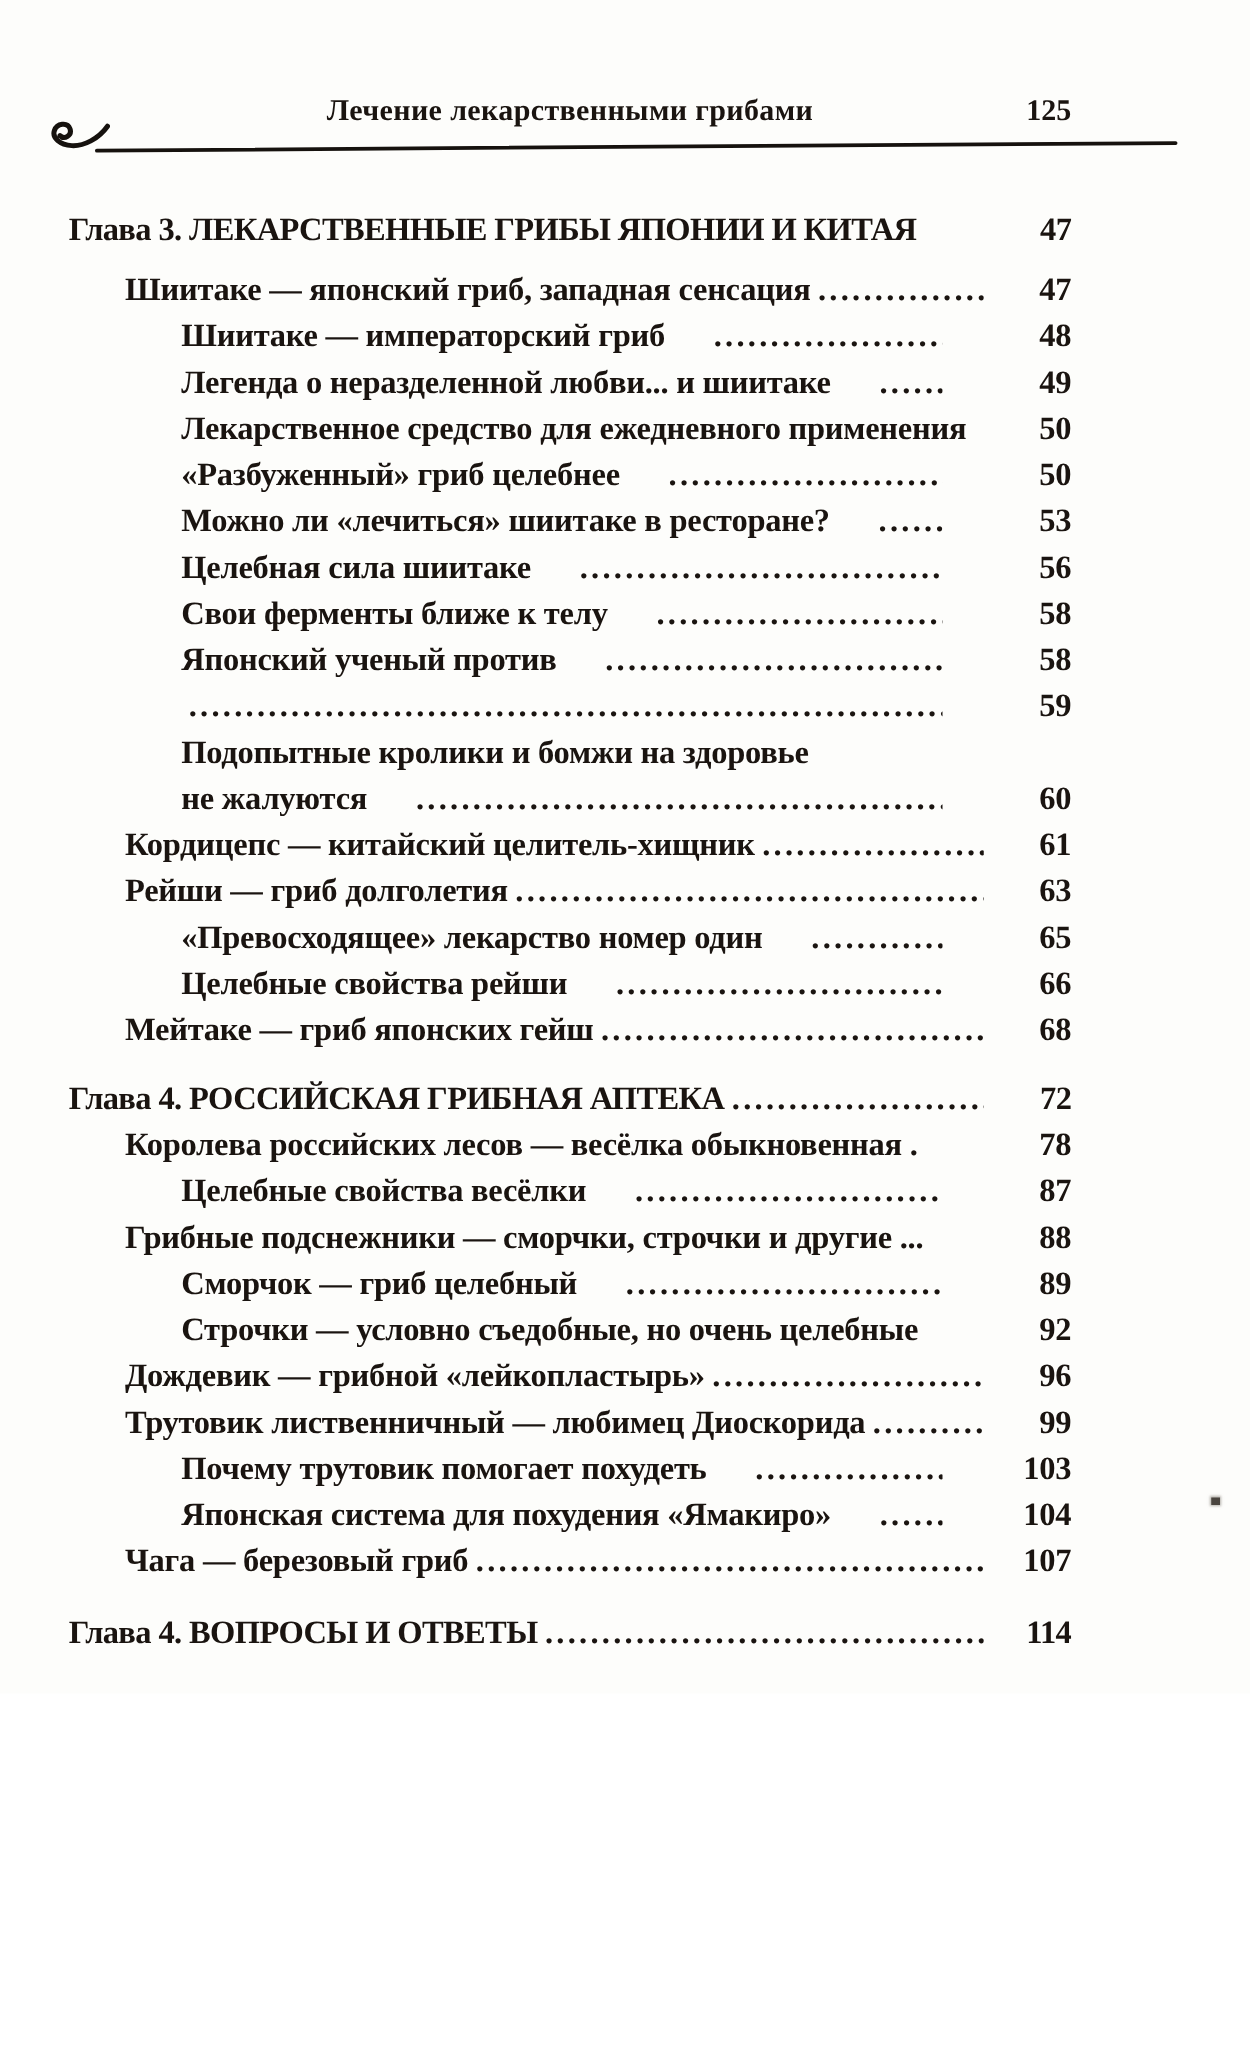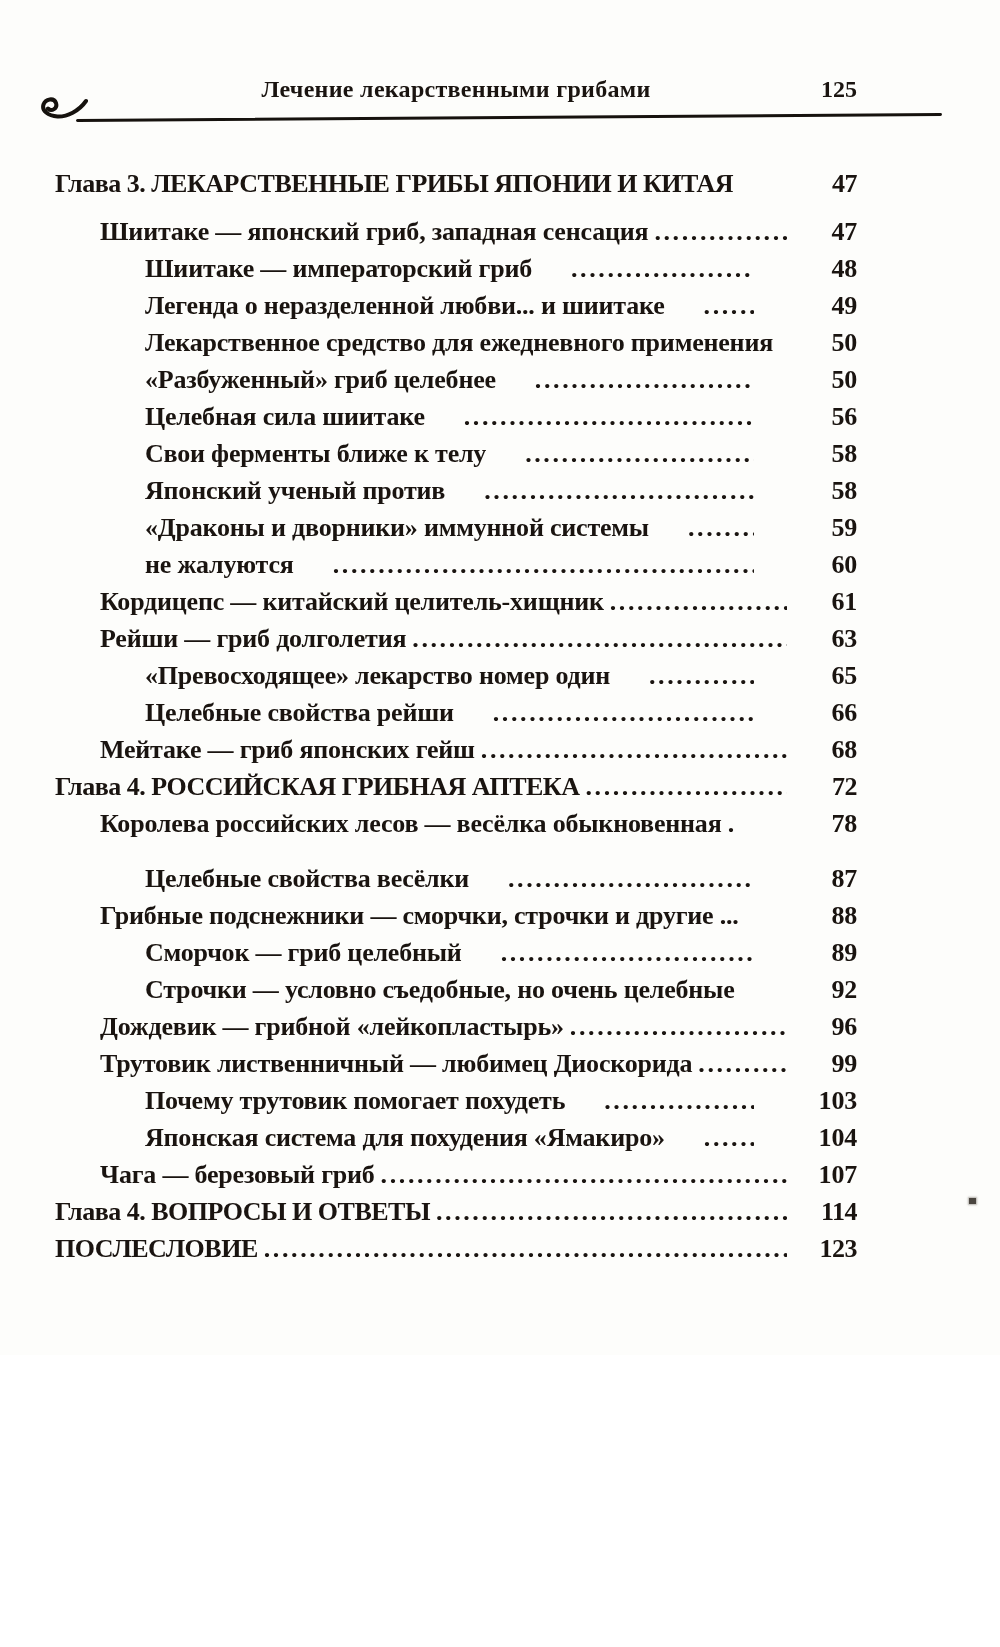--- a/index.html
+++ b/index.html
@@ -109,40 +109,48 @@
         <span class="etext">Лекарственное средство для ежедневного применения</span>
         <span class="leader"></span>
         <span class="pnum">50</span>
       </div>
       <div class="entry level2">
         <span class="etext">«Разбуженный» гриб целебнее</span>
         <span class="leader dots"></span>
         <span class="pnum">50</span>
       </div>
       <div class="entry level2">
+        <span class="etext">Можно ли «лечиться» шиитаке в ресторане?</span>
+        <span class="leader dots"></span>
+        <span class="pnum">53</span>
+      </div>
+      <div class="entry level2">
         <span class="etext">Целебная сила шиитаке</span>
         <span class="leader dots"></span>
         <span class="pnum">56</span>
       </div>
       <div class="entry level2">
         <span class="etext">Свои ферменты ближе к телу</span>
         <span class="leader dots"></span>
         <span class="pnum">58</span>
       </div>
       <div class="entry level2">
         <span class="etext">Японский ученый против</span>
         <span class="leader dots"></span>
         <span class="pnum">58</span>
       </div>
       <div class="entry level2">
-        <span class="etext">«Драконы и дворники» иммунной системы</span>
         <span class="leader dots"></span>
         <span class="pnum">59</span>
       </div>
       <div class="entry level2">
+        <span class="etext">Подопытные кролики и бомжи на здоровье</span>
+        <span class="leader"></span>
+      </div>
+      <div class="entry level2">
         <span class="etext">не жалуются</span>
         <span class="leader dots"></span>
         <span class="pnum">60</span>
       </div>
       <div class="entry level1">
         <span class="etext">Кордицепс — китайский целитель-хищник</span>
         <span class="leader dots"></span>
         <span class="pnum">61</span>
       </div>
       <div class="entry level1">

